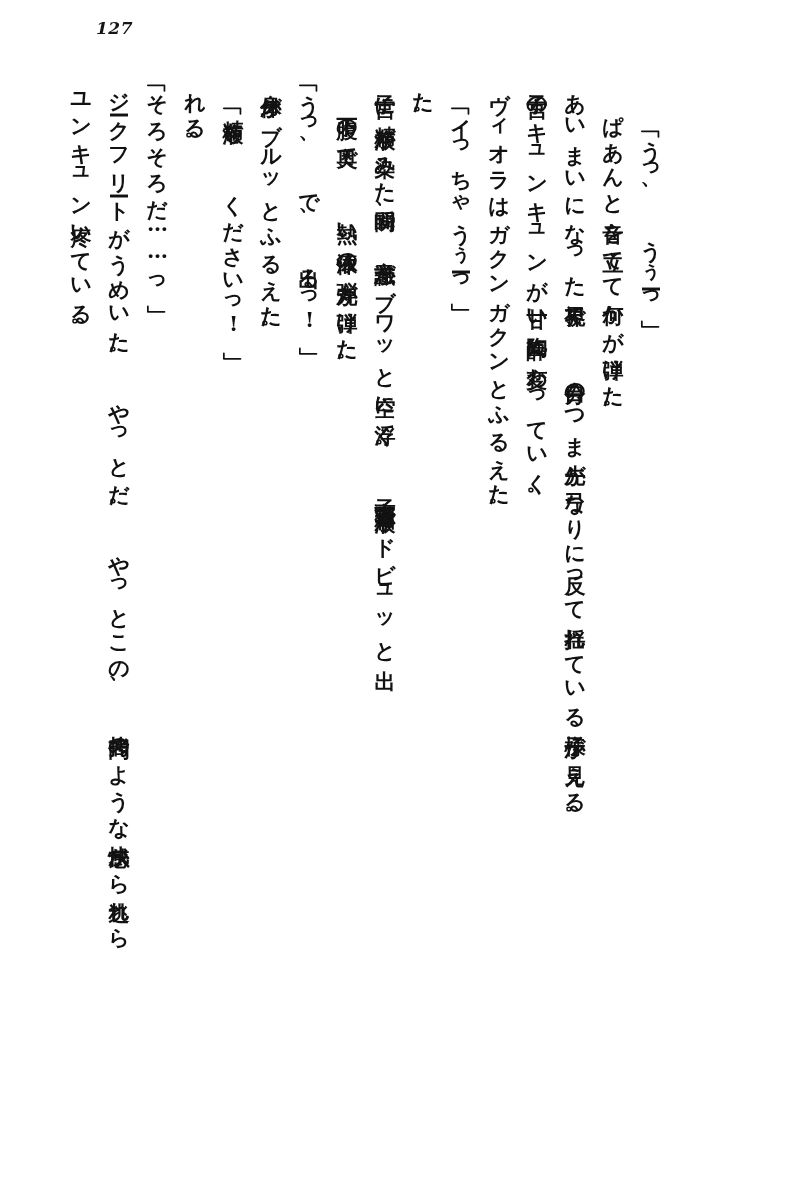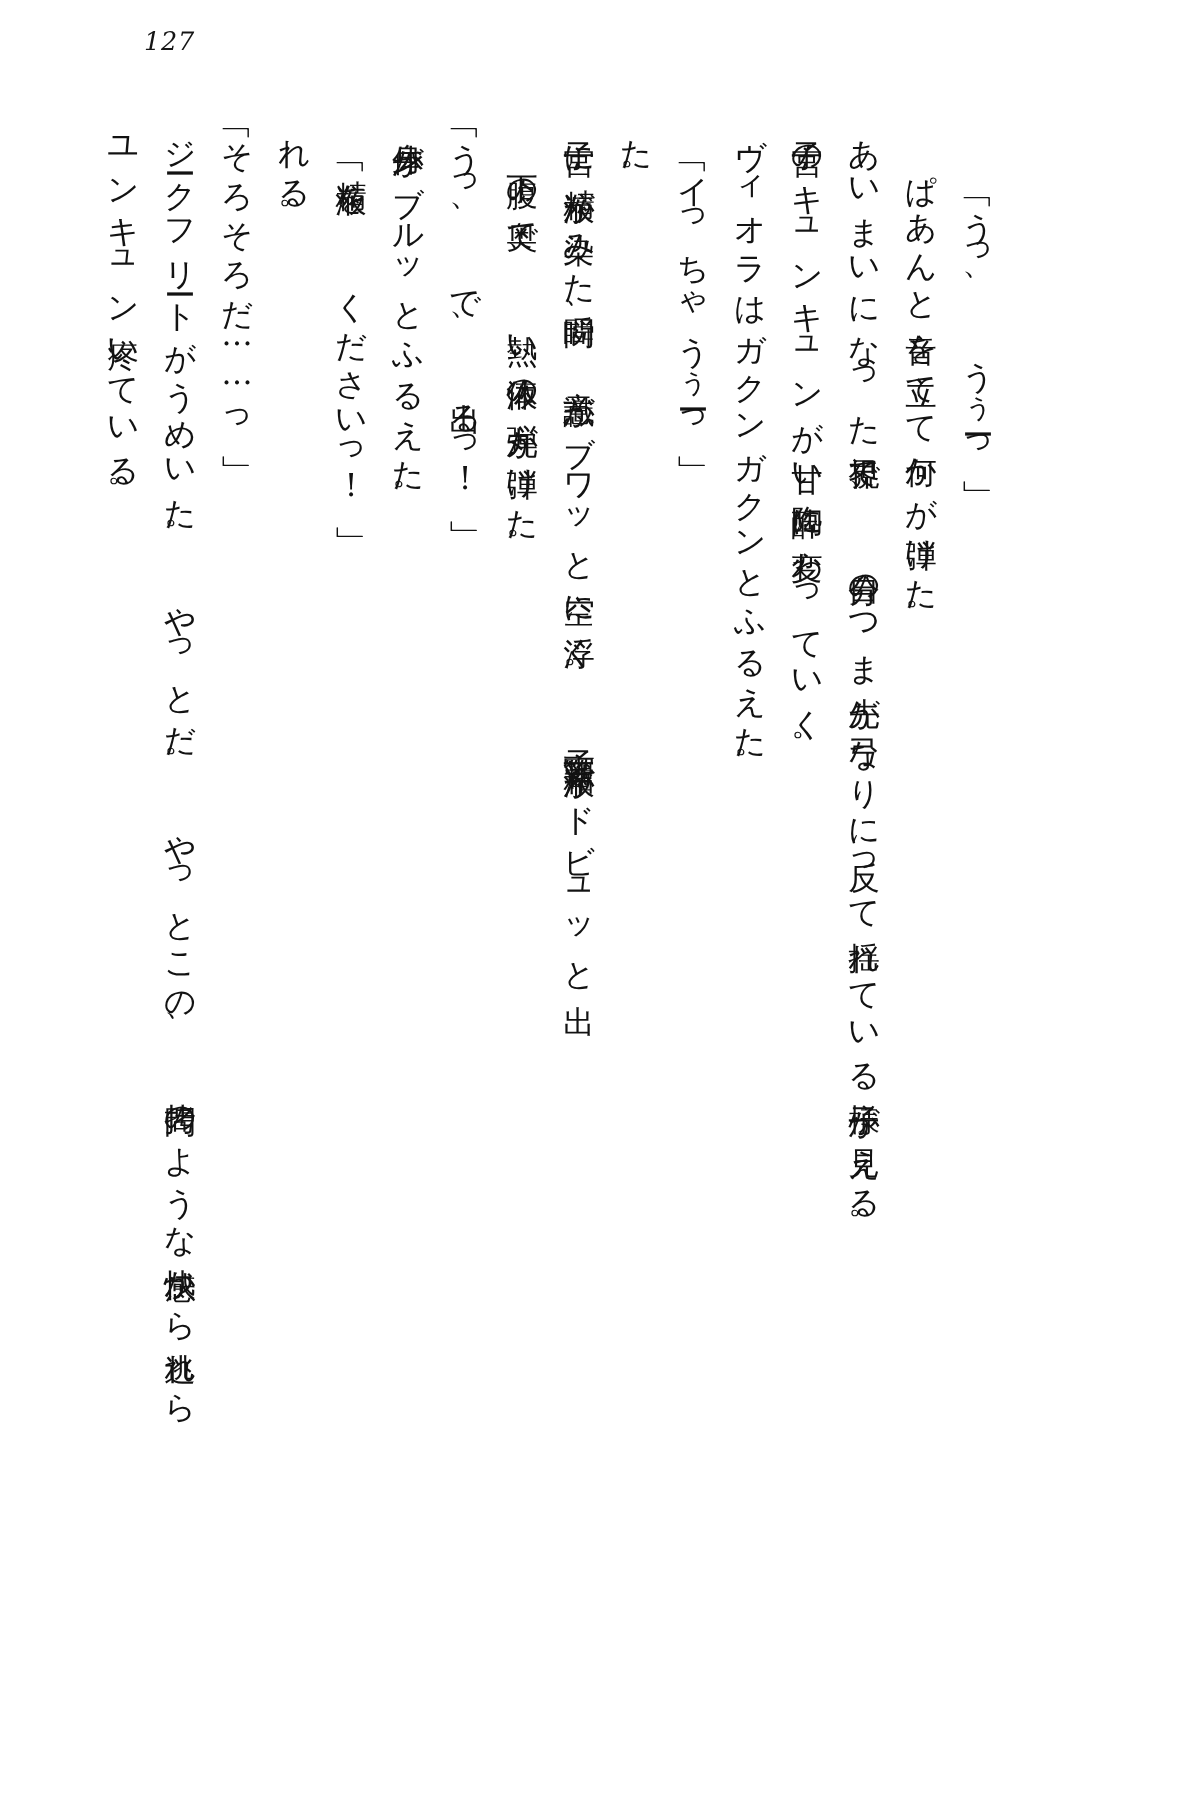--- a/index.html
+++ b/index.html
@@ -16,20 +16,21 @@
     overflow: hidden;
   }
 
   #page {
     position: absolute;
     left: 0;
     top: 0;
     width: 792px;
     height: 1200px;
     background: #ffffff;
+    font-weight: bold;
   }
 
   
   #page-number {
     position: absolute;
     left: 96px;
     top: 18px;
     font-family: "DejaVu Serif", "Liberation Serif", serif;
     font-style: italic;
     font-size: 17px;

